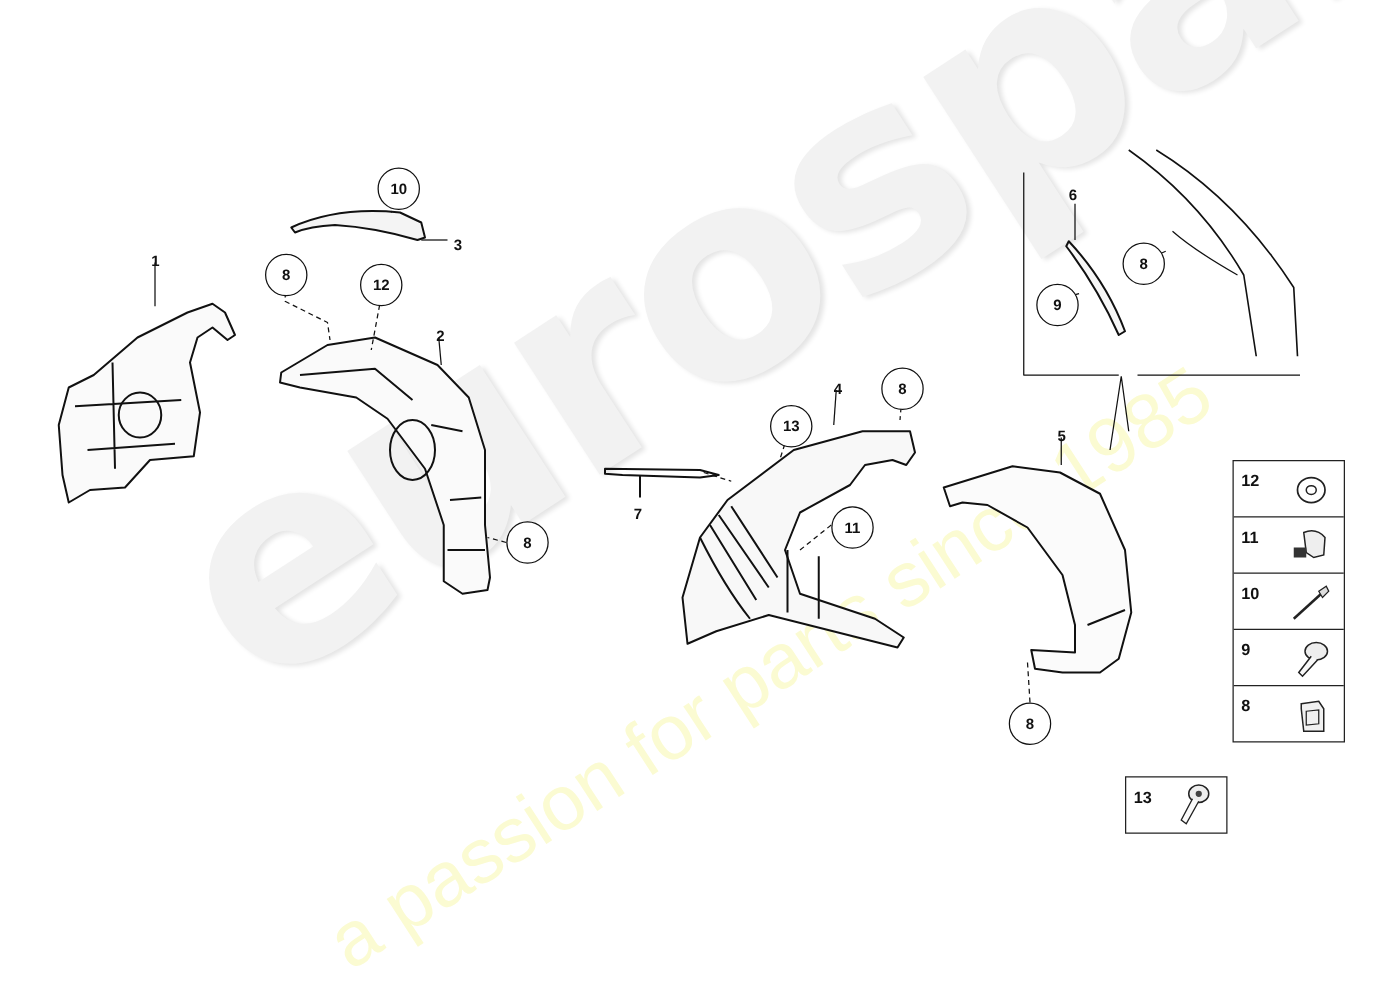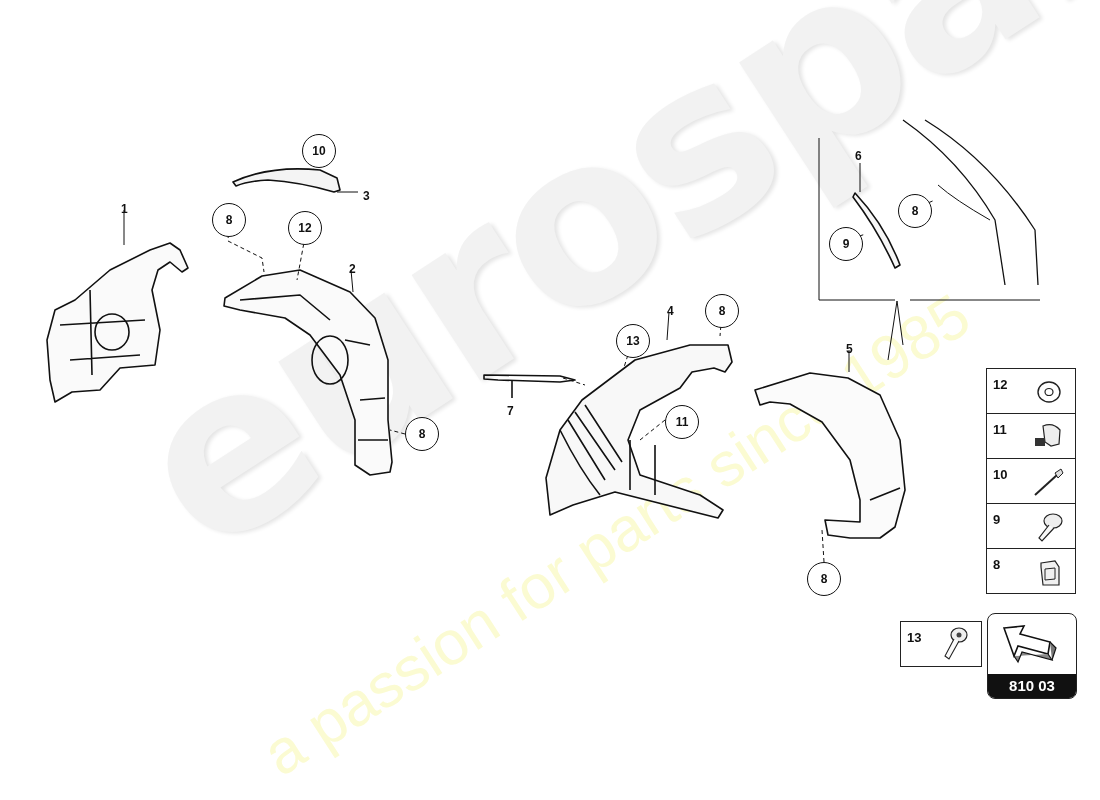--- a/index.html
+++ b/index.html
@@ -158,22 +158,14 @@
 
   <div class="box13">
     <span class="legend-num">13</span>
     <svg style="position:absolute;right:10px;top:4px;" width="34" height="38" viewBox="0 0 34 38">
       <ellipse cx="22" cy="9" rx="8" ry="7" fill="#eee" stroke="#222" stroke-width="1.2"></ellipse>
       <circle cx="22" cy="9" r="2.5" fill="#444"></circle>
       <path d="M17,13 L8,30 L12,33 L22,15" fill="#fafafa" stroke="#222" stroke-width="1.1"></path>
     </svg>
   </div>
 
-  <div class="ref-box">
-    <svg style="position:absolute;left:12px;top:8px;" width="66" height="48" viewBox="0 0 66 48">
-      <path d="M4,6 L24,4 L20,12 L50,20 L48,32 L18,24 L14,34 Z" fill="#fff" stroke="#111" stroke-width="1.6"></path>
-      <path d="M14,34 L18,40 L22,30 L52,38 L48,32" fill="#888" stroke="#111" stroke-width="1.2"></path>
-      <path d="M50,20 L56,26 L52,38" fill="#777" stroke="#111" stroke-width="1.2"></path>
-    </svg>
-    <div class="ref-code">810 03</div>
-  </div>
 
 </div>
 
 </body></html>

